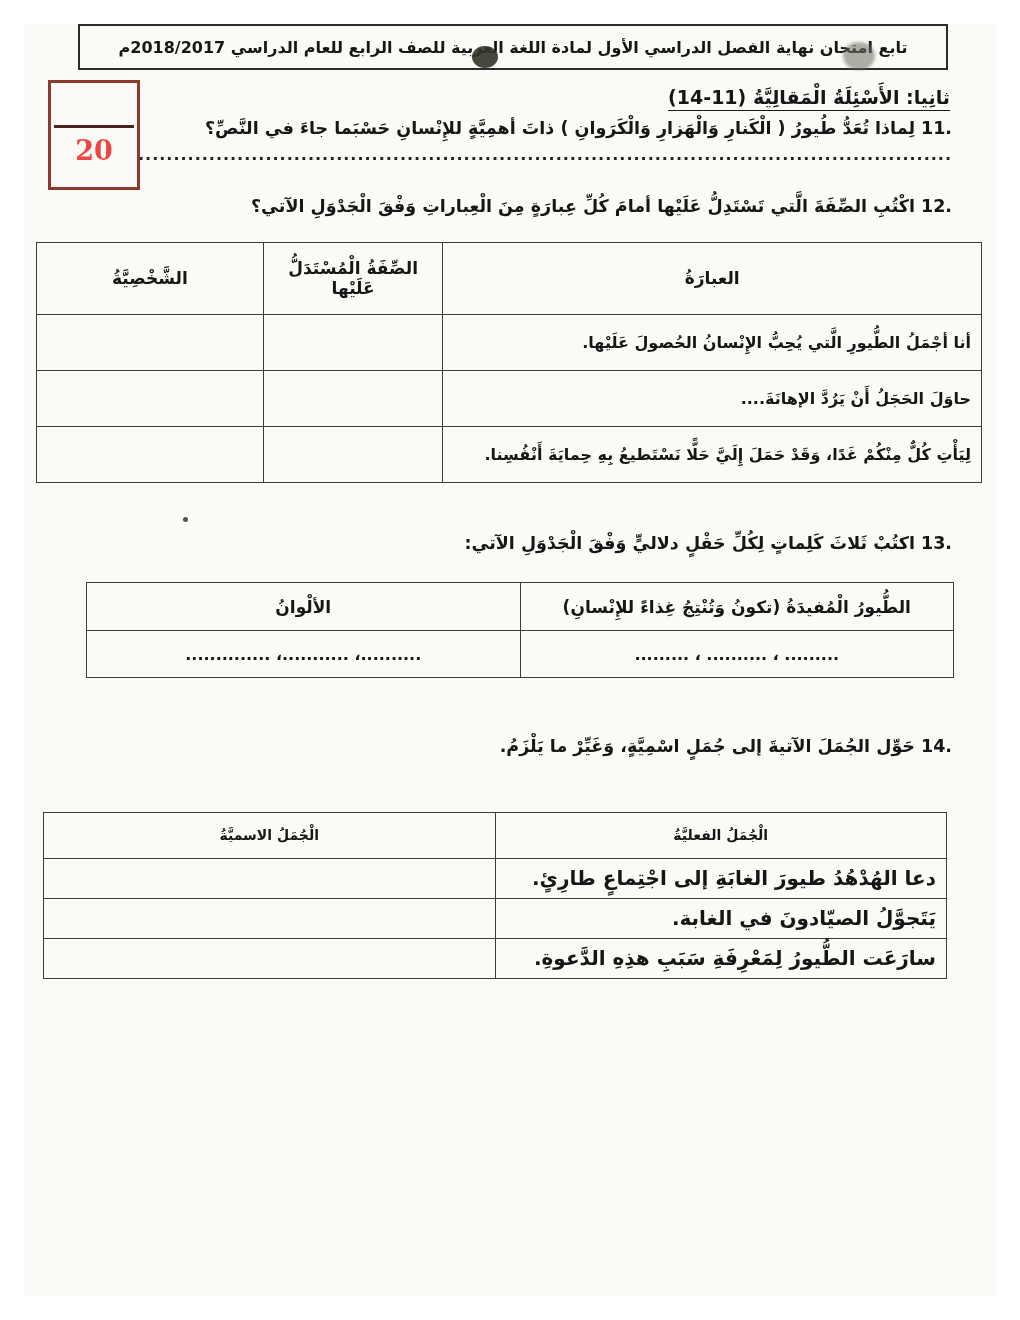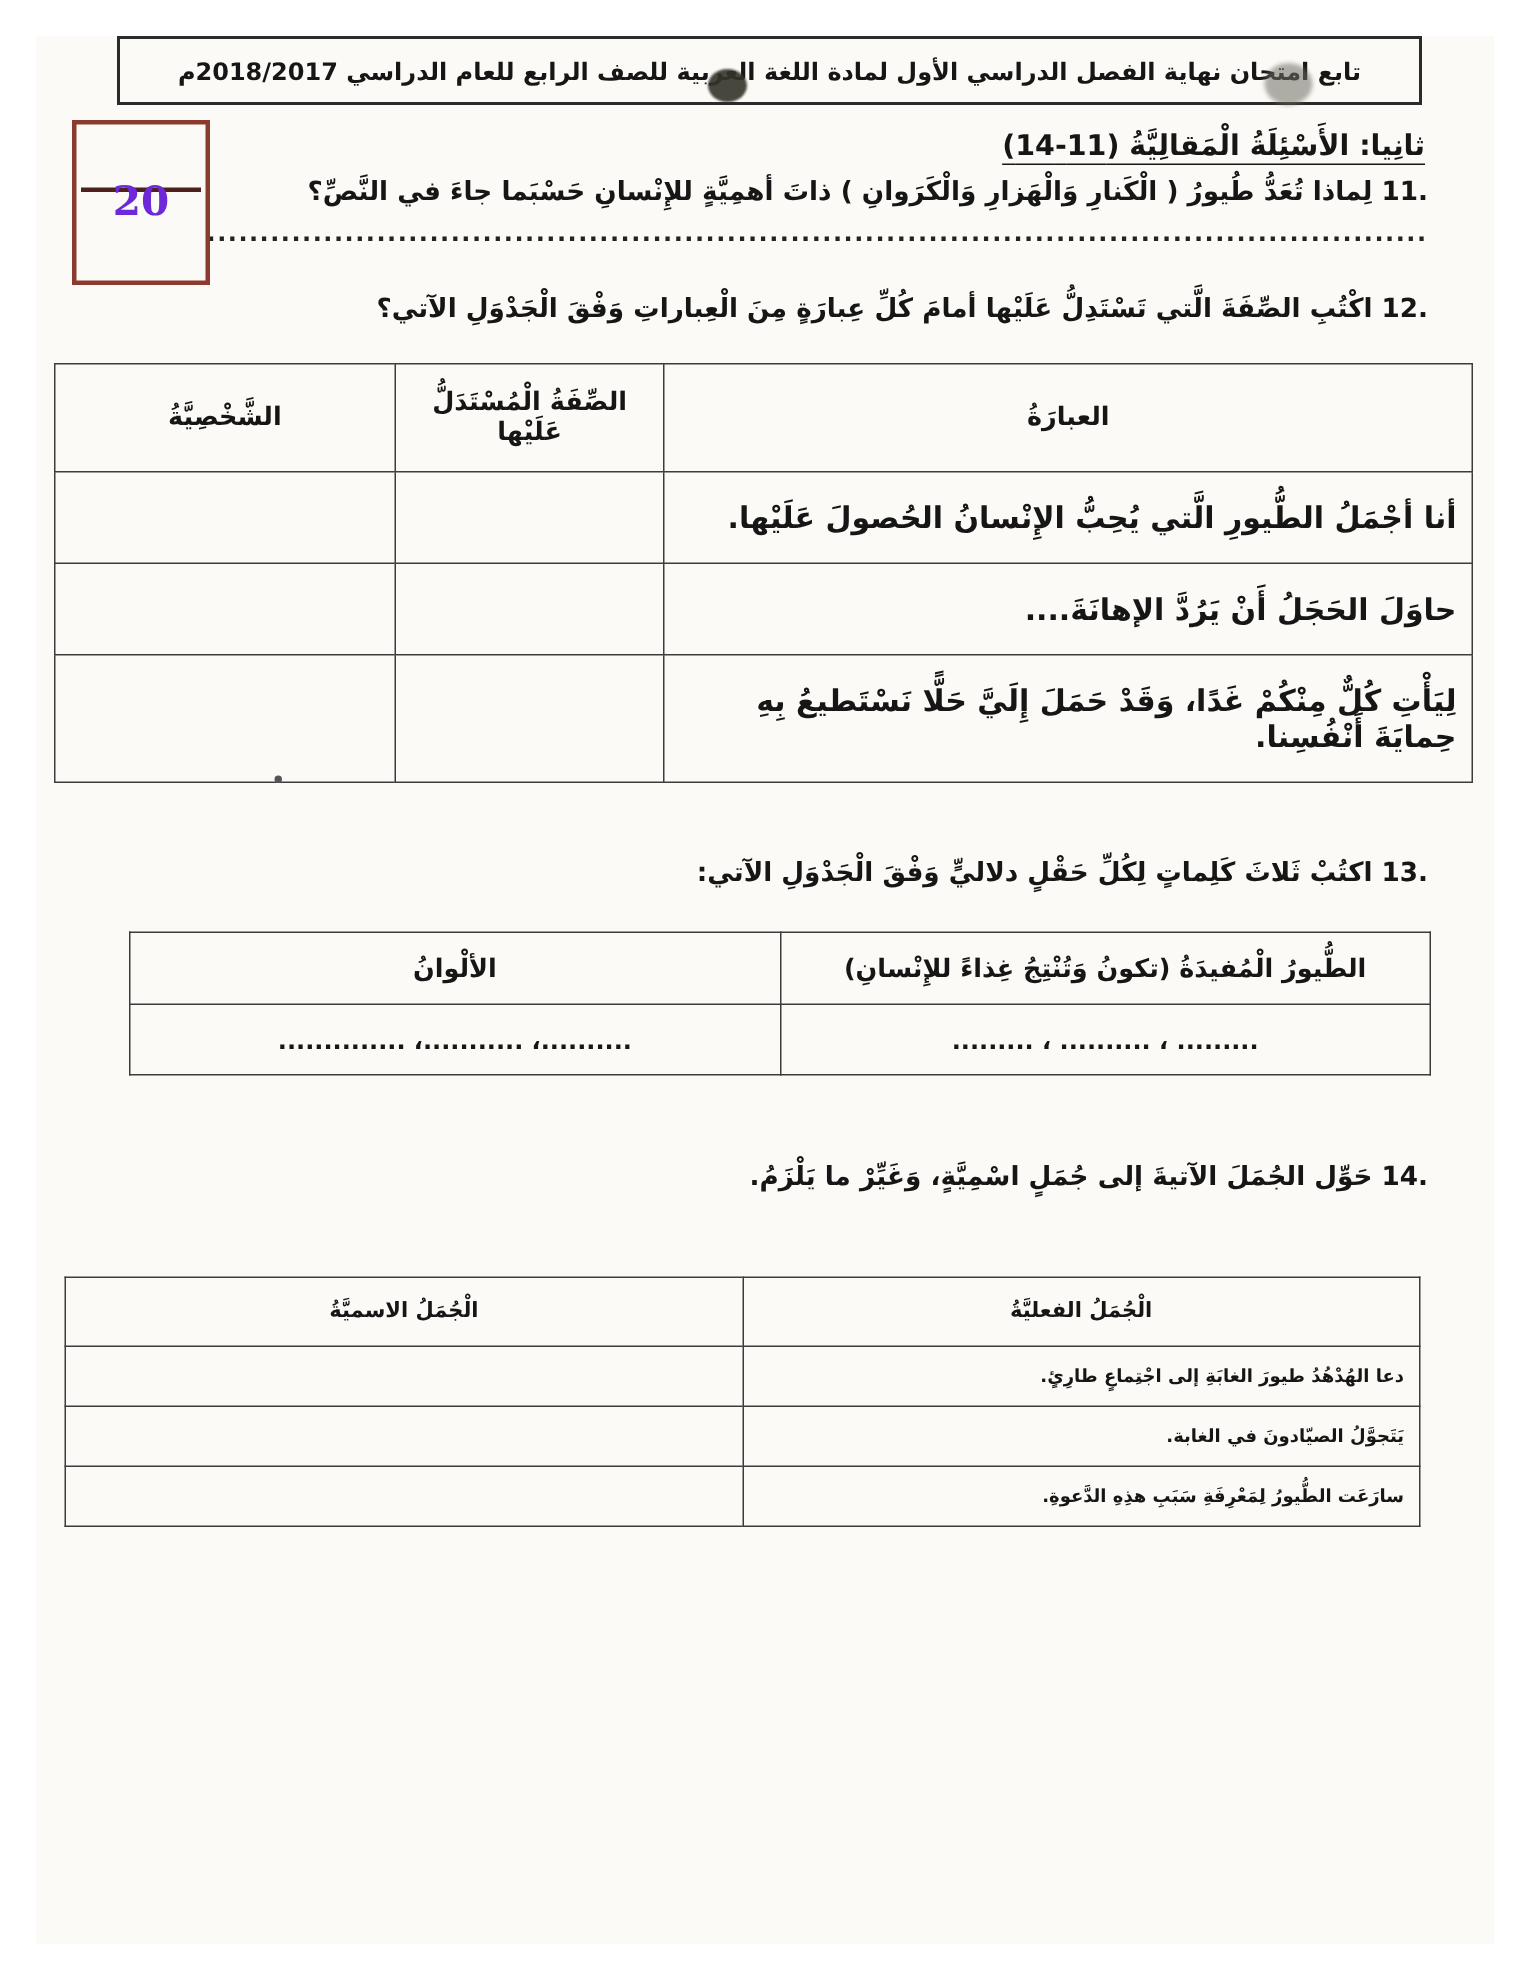--- a/index.html
+++ b/index.html
@@ -27,51 +27,51 @@
   .header-box { margin:0 4px 0 10px; height:46px; border:2px solid #2b2b2b; display:flex; align-items:center; justify-content:center; background:#fbfaf6; }
   .header-title { font-weight:bold; font-size:16px; white-space:nowrap; }
 
   .stamp { position:absolute; border-radius:50%; }
   .stamp-1 { left:472px; top:46px; width:26px; height:22px; background:#35342b; opacity:.9; filter:blur(.6px); }
   .stamp-2 { left:843px; top:42px; width:32px; height:28px; background:#6f6e64; opacity:.55; filter:blur(1.4px); }
   .speck { position:absolute; left:183px; top:517px; width:5px; height:5px; background:#555; border-radius:50%; }
 
   .score-box { position:absolute; left:24px; top:56px; width:92px; height:110px; border:3px solid #8c3a2f; background:#fbfaf6; }
   .score-line { position:absolute; left:3px; right:3px; top:42px; height:3px; background:#4d221c; }
-  .score-value { position:absolute; left:0; right:0; top:36px; text-align:center; font-size:27px; font-weight:bold; color:#6d28d9; font-family:"DejaVu Serif", serif; }
+  .score-value { position:absolute; left:0; right:0; top:52px; text-align:center; font-size:27px; font-weight:bold; color:#ef4444; font-family:"DejaVu Serif", serif; }
 
   .section-title { margin:16px 2px 0 0; font-size:19px; font-weight:bold; text-decoration:underline; text-underline-offset:6px; }
 
   .question { margin-top:8px; font-size:17.5px; font-weight:bold; line-height:1.45; }
   .q12 { margin-top:30px; }
   .q13 { margin-top:48px; }
   .q14 { margin-top:56px; }
   .qnum { display:inline-block; direction:ltr; margin-left:6px; }
 
   .answer-dots { margin-top:4px; padding-left:120px; font-weight:bold; font-size:16px; letter-spacing:1px; white-space:nowrap; overflow:hidden; color:#222; }
 
   table { border-collapse:collapse; background:#fbfaf6; }
   th, td { border:1.6px solid #3c3c3c; font-weight:bold; }
 
   .t1 { margin:22px -30px 0 -32px; width:calc(100% + 62px); }
   .t1 th { height:72px; font-size:17px; text-align:center; vertical-align:middle; padding:2px 16px; }
-  .t1 td { height:42px; font-size:20px; padding:18px 10px; text-align:right; vertical-align:middle; }
+  .t1 td { height:42px; font-size:16px; padding:18px 10px; text-align:right; vertical-align:middle; }
   .t1 .col-phrase { width:57%; }
   .t1 .col-trait  { width:19%; }
   .t1 .col-char   { width:24%; }
   .th-underline { text-underline-offset:4px; }
 
   .t2 { margin:26px -2px 0 18px; width:calc(100% - 16px); }
   .t2 th { height:48px; font-size:17px; text-align:center; padding:2px 8px; }
   .t2 td { height:47px; font-size:16px; text-align:center; letter-spacing:1px; }
   .t2 .col-half { width:50%; }
 
   .t3 { margin:52px 5px 0 -25px; width:calc(100% + 20px); }
   .t3 th { height:46px; font-size:14px; text-align:center; }
-  .t3 td { height:40px; font-size:12px; padding:2px 10px; text-align:right; vertical-align:middle; }
+  .t3 td { height:40px; font-size:20px; padding:2px 10px; text-align:right; vertical-align:middle; }
   .t3 .col-half { width:50%; }
 </style>
 </head>
 <body>
 
 <div class="page">
   <div class="frame"></div>
   <div class="paper">
     <div class="content" lang="ar">
 

